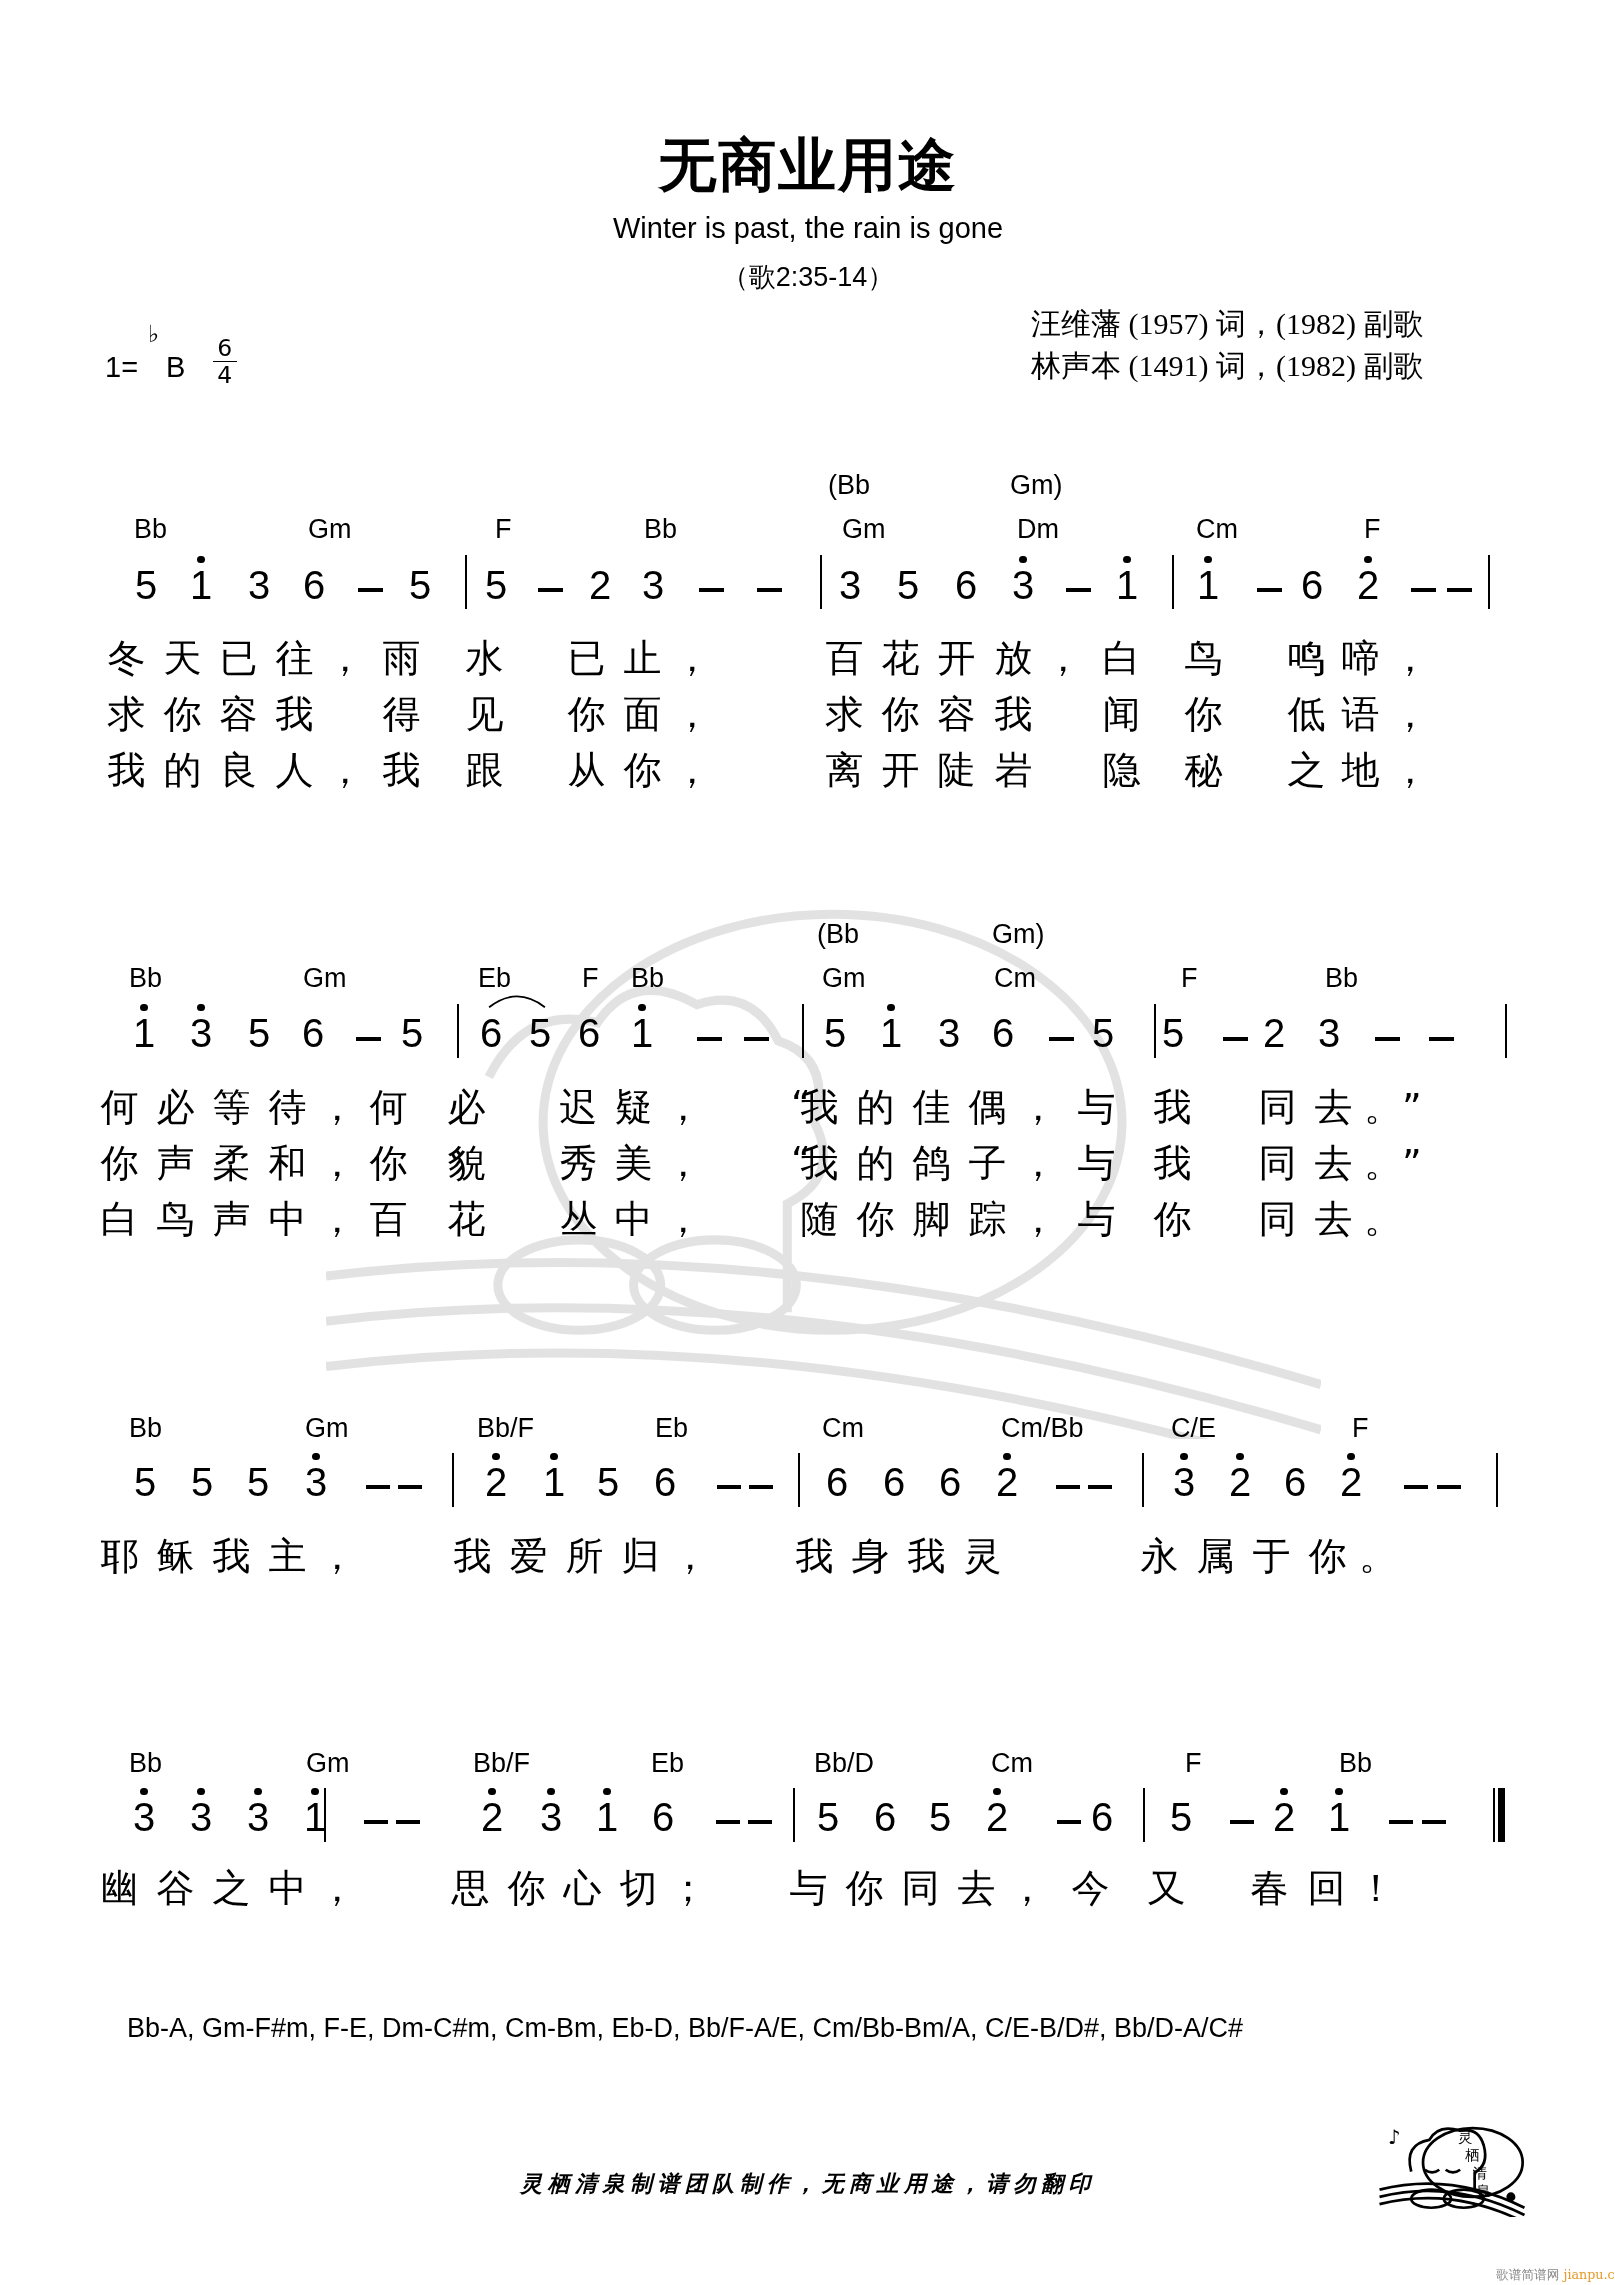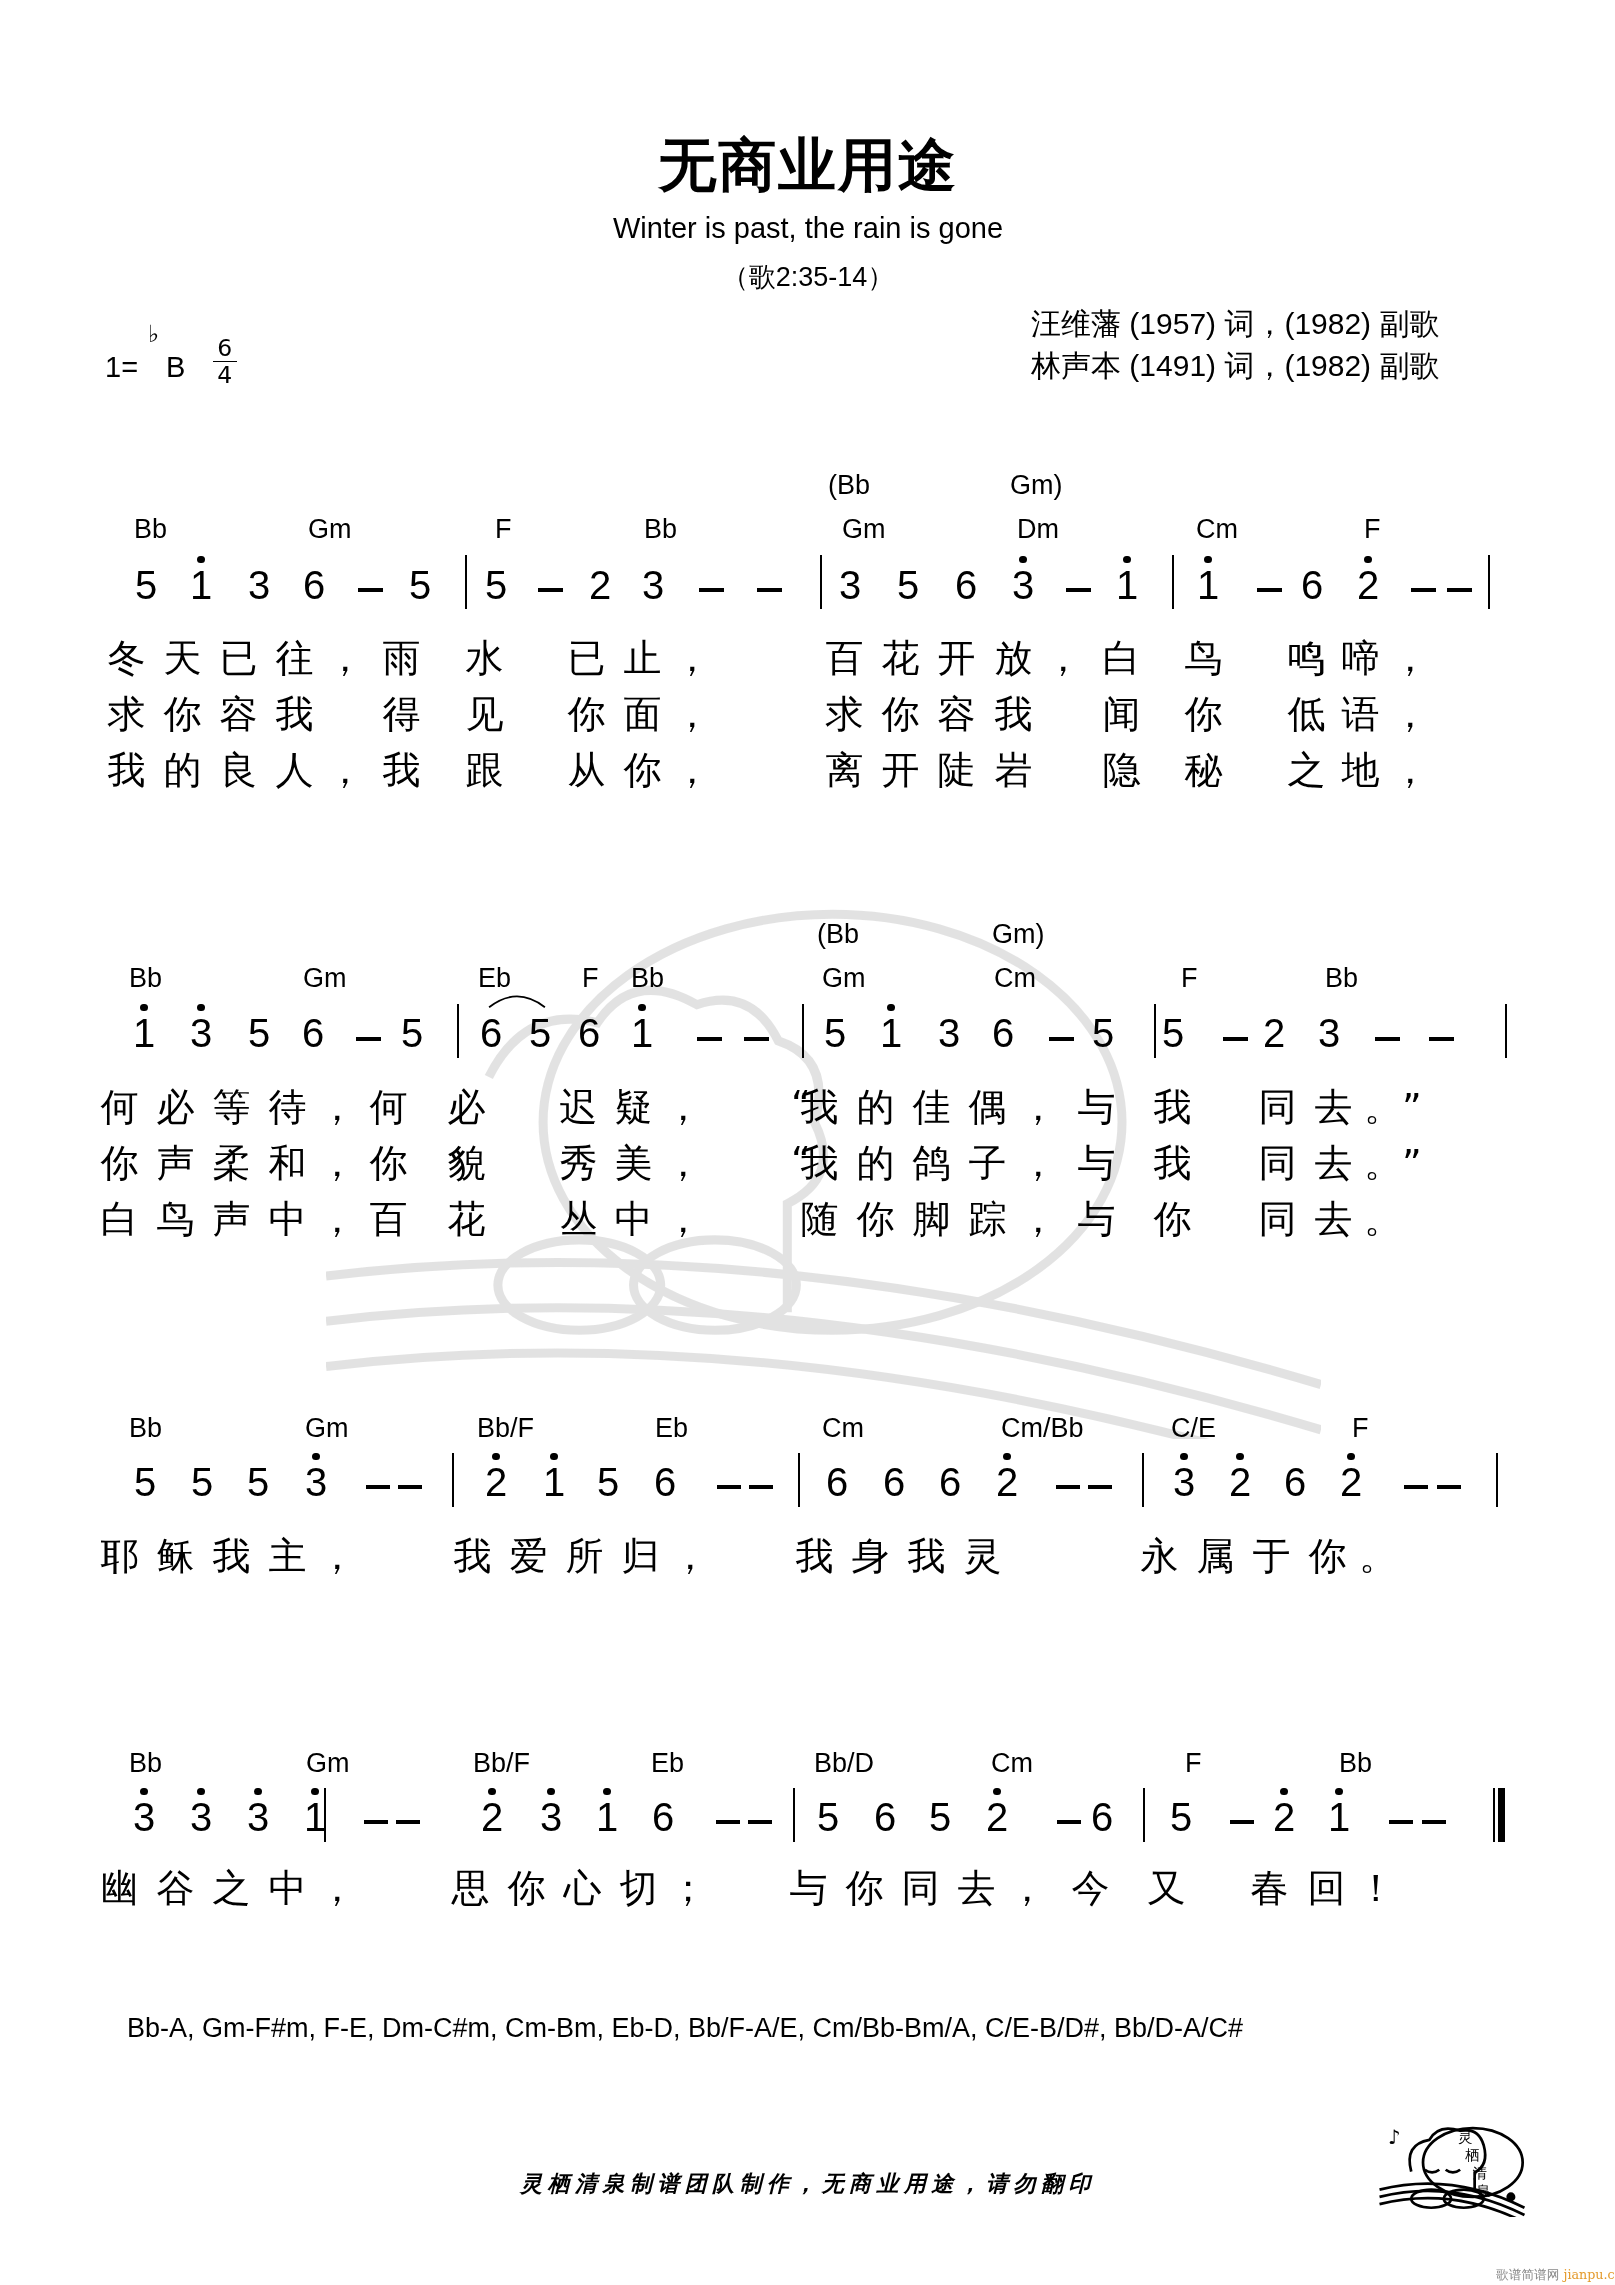--- a/index.html
+++ b/index.html
@@ -2,21 +2,21 @@
 <html style="font-size:14.5px"><head>
 <meta charset="utf-8">
 <style>
   html, body { margin:0; padding:0; background:#fff; }
   body { width:1616px; height:2285px; position:relative; overflow:hidden;
          font-family:"DejaVu Sans", "Liberation Sans", sans-serif; color:#000; }
   .abs { position:absolute; white-space:nowrap; }
   .title { top:127px; left:0; width:1616px; text-align:center; font-size:58px; font-weight:bold; letter-spacing:1.8px; }
   .subtitle { top:212px; left:0; width:1616px; text-align:center; font-size:29px; font-family:"Liberation Sans", sans-serif; }
   .ref { top:259px; left:0; width:1616px; text-align:center; font-size:27px; font-family:"Liberation Sans", sans-serif; }
-  .credit { left:1031px; font-size:30px; font-family:Liberation Sans, sans-serif; }
+  .credit { left:1031px; font-size:30px; font-family:Liberation Serif, serif; }
   .key { font-size:29px; font-family:"Liberation Sans", sans-serif; }
   .flat { font-size:23.5px; font-style:italic; }
   .frac { position:absolute; text-align:center; font-size:23.5px; line-height:22px; }
   .frac .bar { display:block; border-top:1.8px solid #000; margin:1.8px 0; width:23.5px; }
   .chord { font-size:27px; font-family:"Liberation Sans", sans-serif; }
   .note { font-size:40px; font-family:"Liberation Sans", sans-serif; width:36px; text-align:center; }
   .dot-above::before { content:""; position:absolute; top:-7.2px; left:50%; width:7.2px; height:7.2px; margin-left:-3.6px; background:#000; border-radius:50%; }
   .dash { position:absolute; height:3.6px; background:#000; }
   .barline { position:absolute; width:1.8px; background:#000; }
   .final { position:absolute; width:7.2px; background:#000; }

